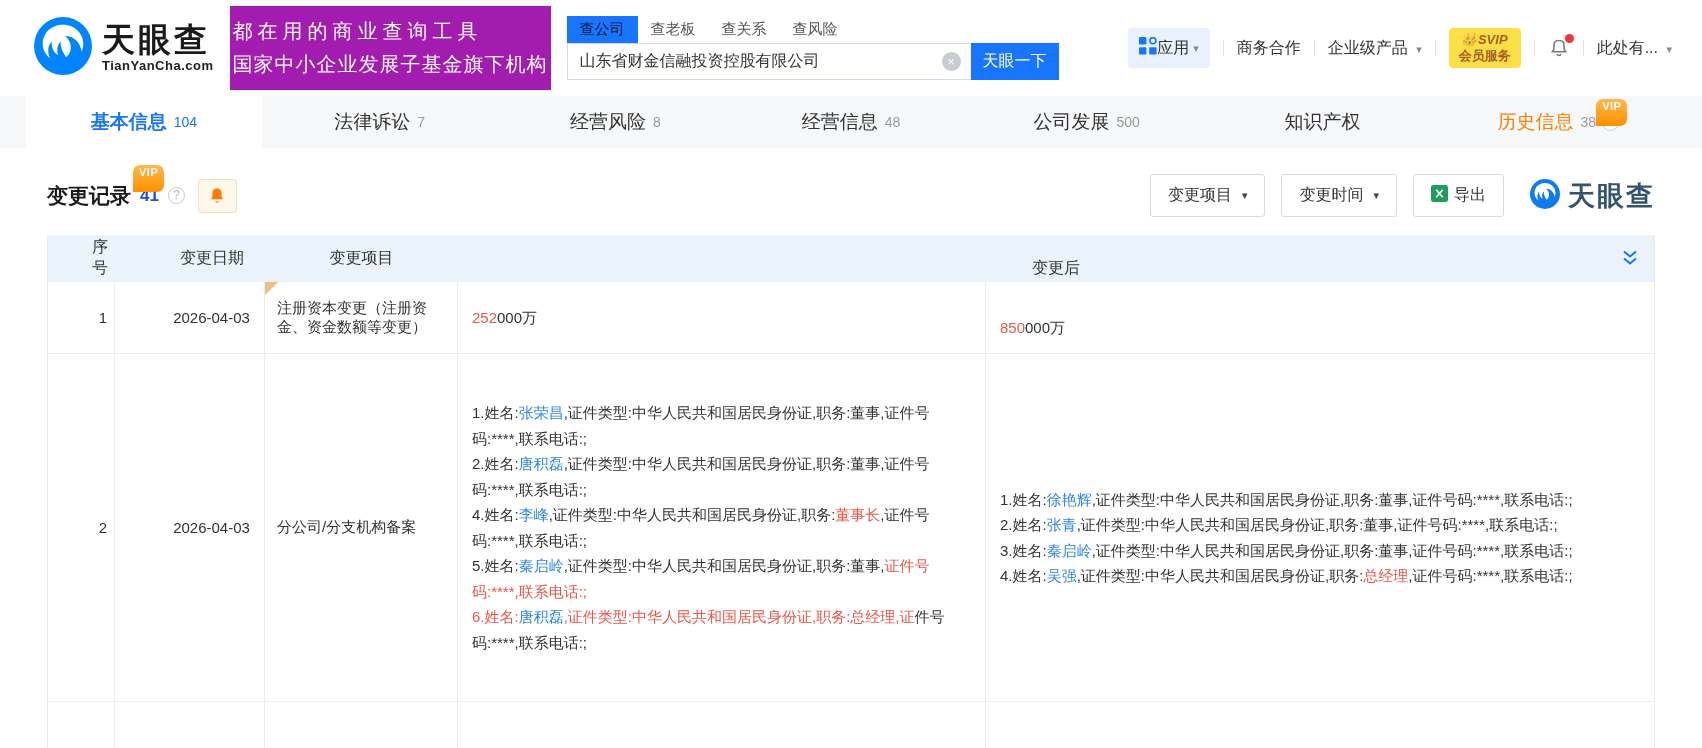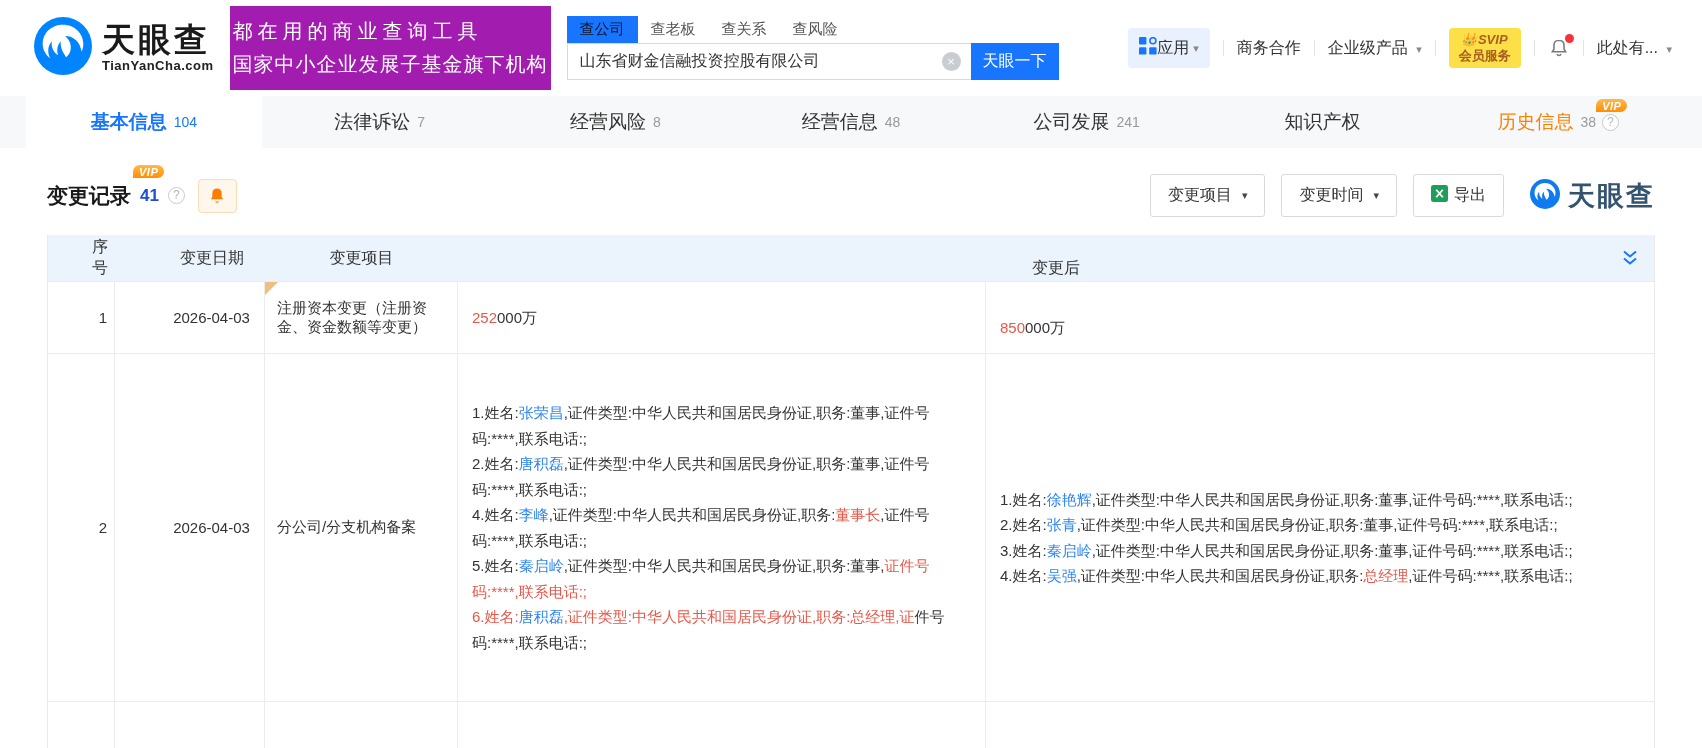--- a/index.html
+++ b/index.html
@@ -40,21 +40,21 @@
 
   
   .tabbar { height:52px; background:#f7f8fa; display:flex; padding:0 26px; }
   .tab { flex:1; display:flex; align-items:center; justify-content:center; font-size:19px; color:#333; cursor:pointer; position:relative; }
   .tab .cnt { font-size:14px; color:#9a9a9a; margin-left:7px; }
   .tab.active { background:#fff; color:#1775ff; font-weight:bold; }
   .tab.active .cnt { color:#1775ff; font-weight:normal; }
   .tab.vip-tab { color:#ff8000; }
   .tab .help { margin-left:6px; }
   .vip-badge { display:inline-block; background:linear-gradient(180deg,#ffb84d,#ff8f00); color:#fff; font-size:11px; font-weight:bold;
-    font-style:italic; padding:1px 6px 0; border-radius:7px 7px 7px 0; letter-spacing:.5px; }
+    padding:1px 6px 14px; border-radius:7px 7px 7px 0; letter-spacing:.5px; }
   .tab .vip-badge { position:absolute; top:3px; left:50%; transform:translateX(38px); }
 
   .help { width:17px; height:17px; border:1px solid #c9c9c9; border-radius:50%; color:#b5b5b5; font-size:12px;
     line-height:15px; text-align:center; display:inline-block; background:#fff; }
 
   
   .section-row { display:flex; align-items:center; padding:26px 47px 18px 47px; }
   .sec-title { font-size:21px; font-weight:bold; color:#1a1a1a; }
   .sec-count-wrap { position:relative; margin-left:9px; }
   .sec-count { font-size:17px; font-weight:bold; color:#1d4ed8;text-align:center; }
@@ -190,21 +190,21 @@
   </div>
     <div class="tab">
 
     <span>经营信息</span>
     <span class="cnt">48</span>
 
   </div>
     <div class="tab">
 
     <span>公司发展</span>
-    <span class="cnt">241</span>
+    <span class="cnt">500</span>
 
   </div>
     <div class="tab">
 
     <span>知识产权</span>
 
   </div>
     <div class="tab vip-tab">
     <span class="vip-badge">VIP</span>
     <span>历史信息</span>

